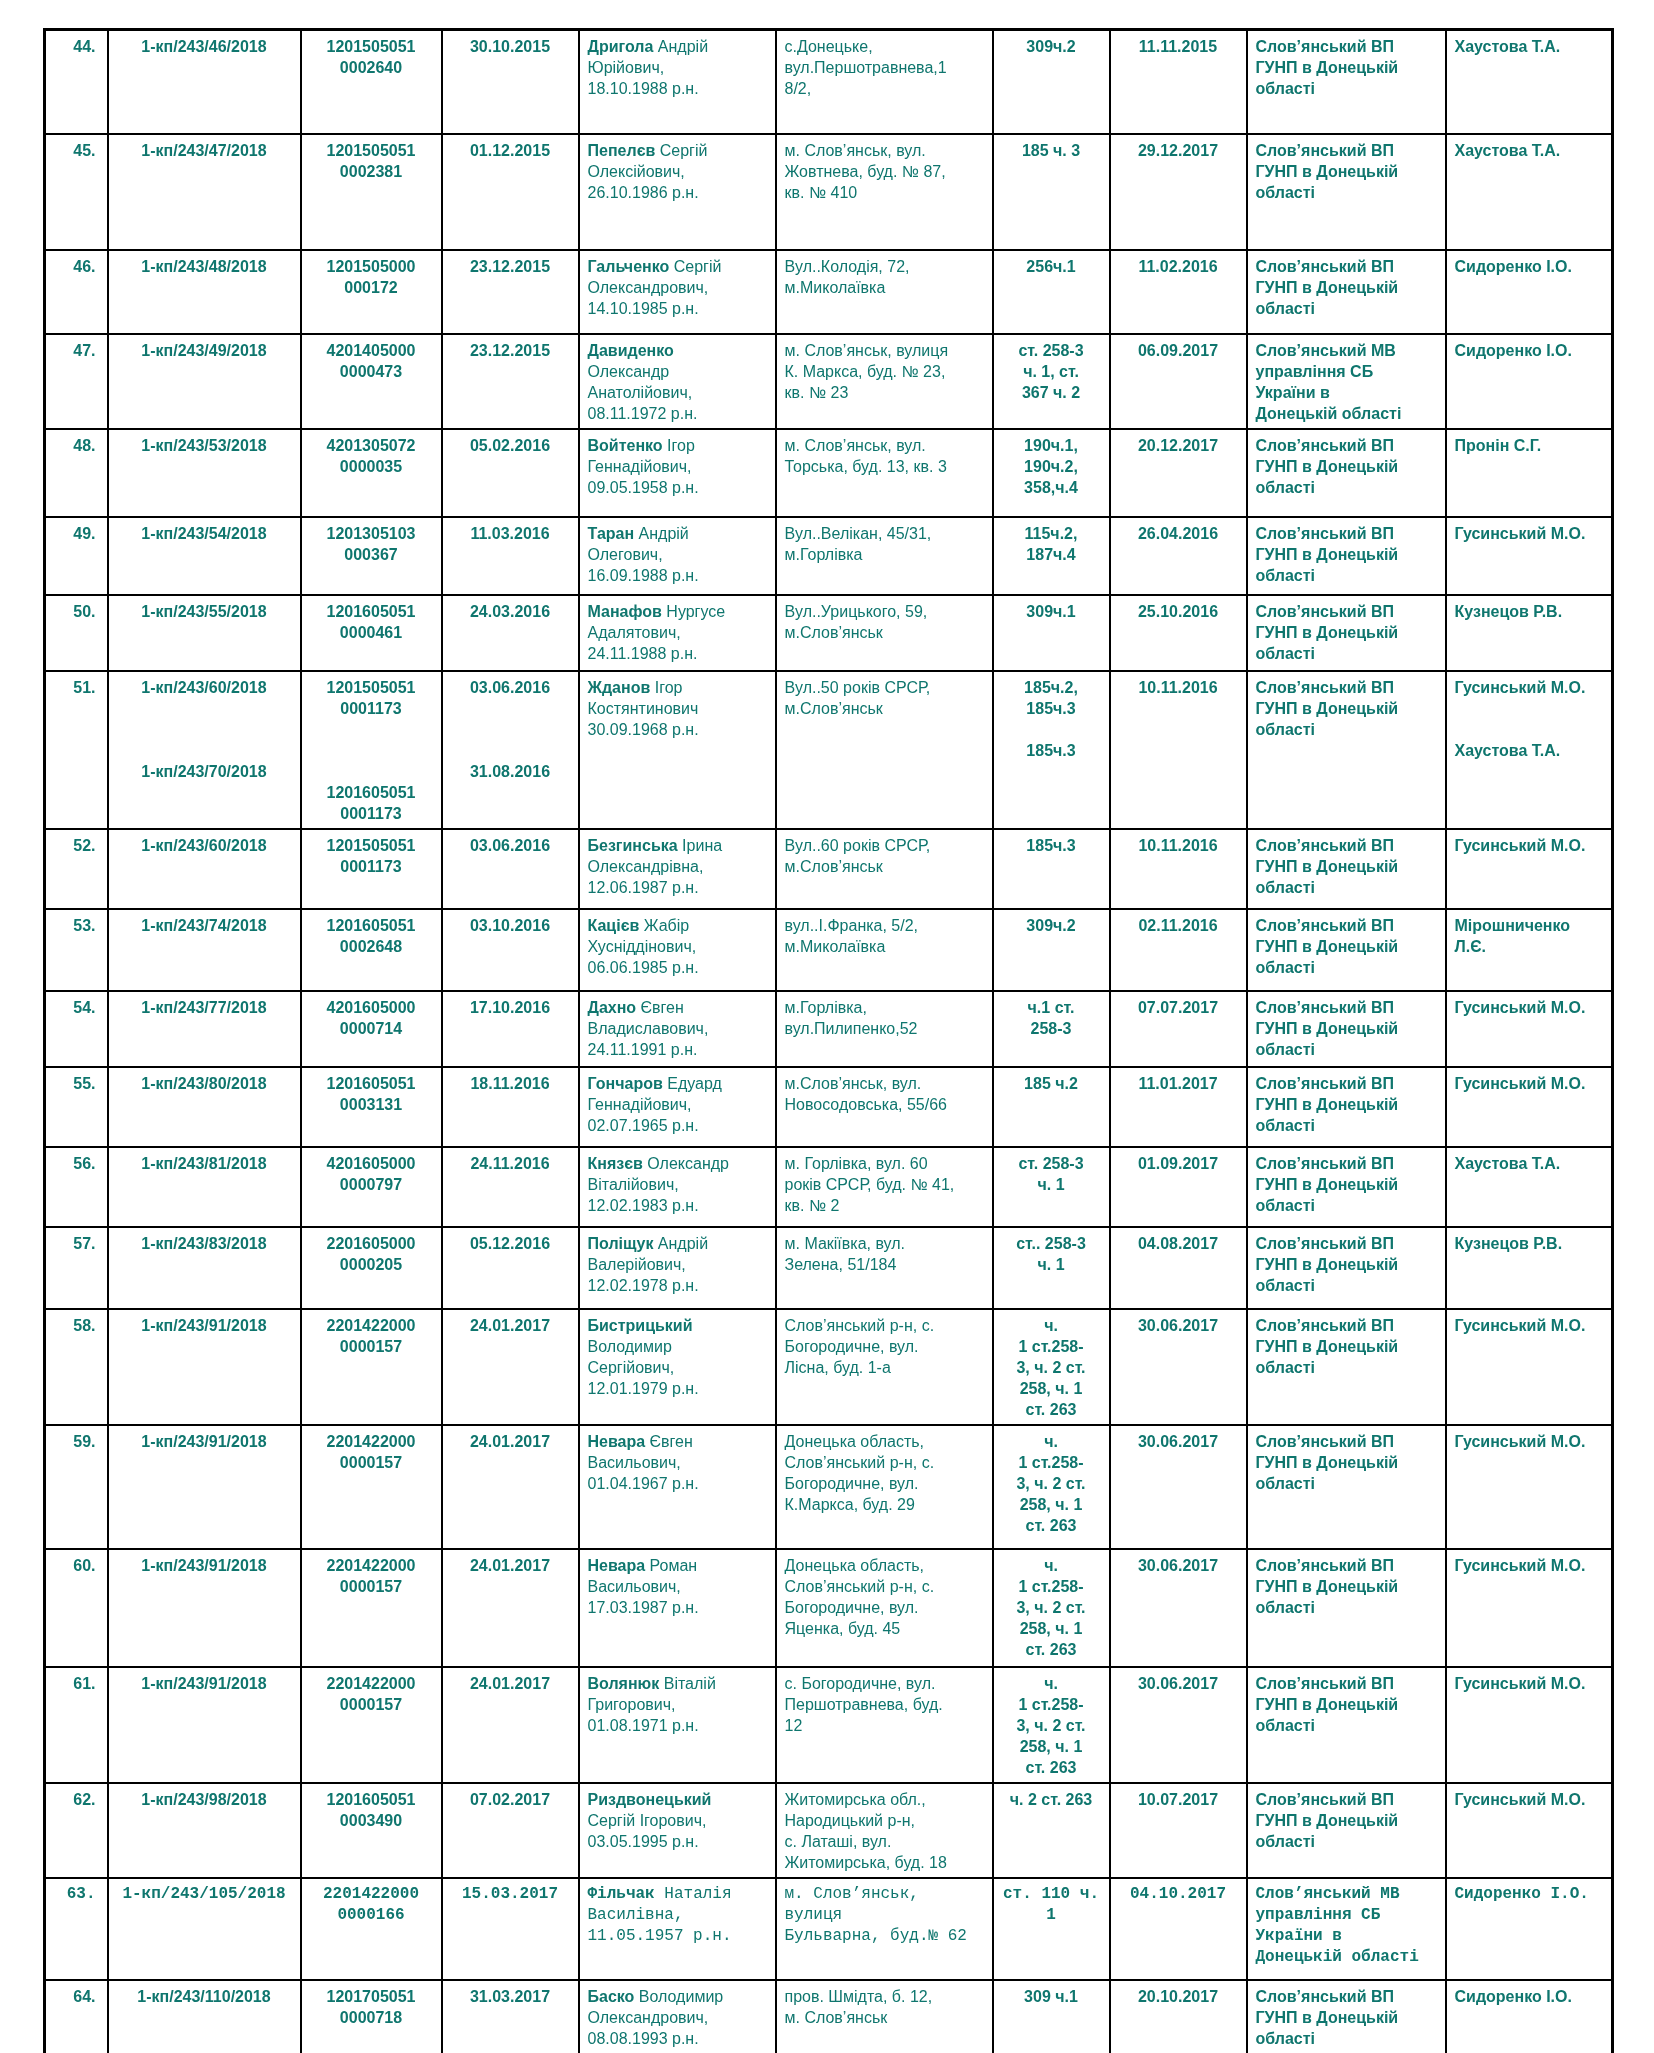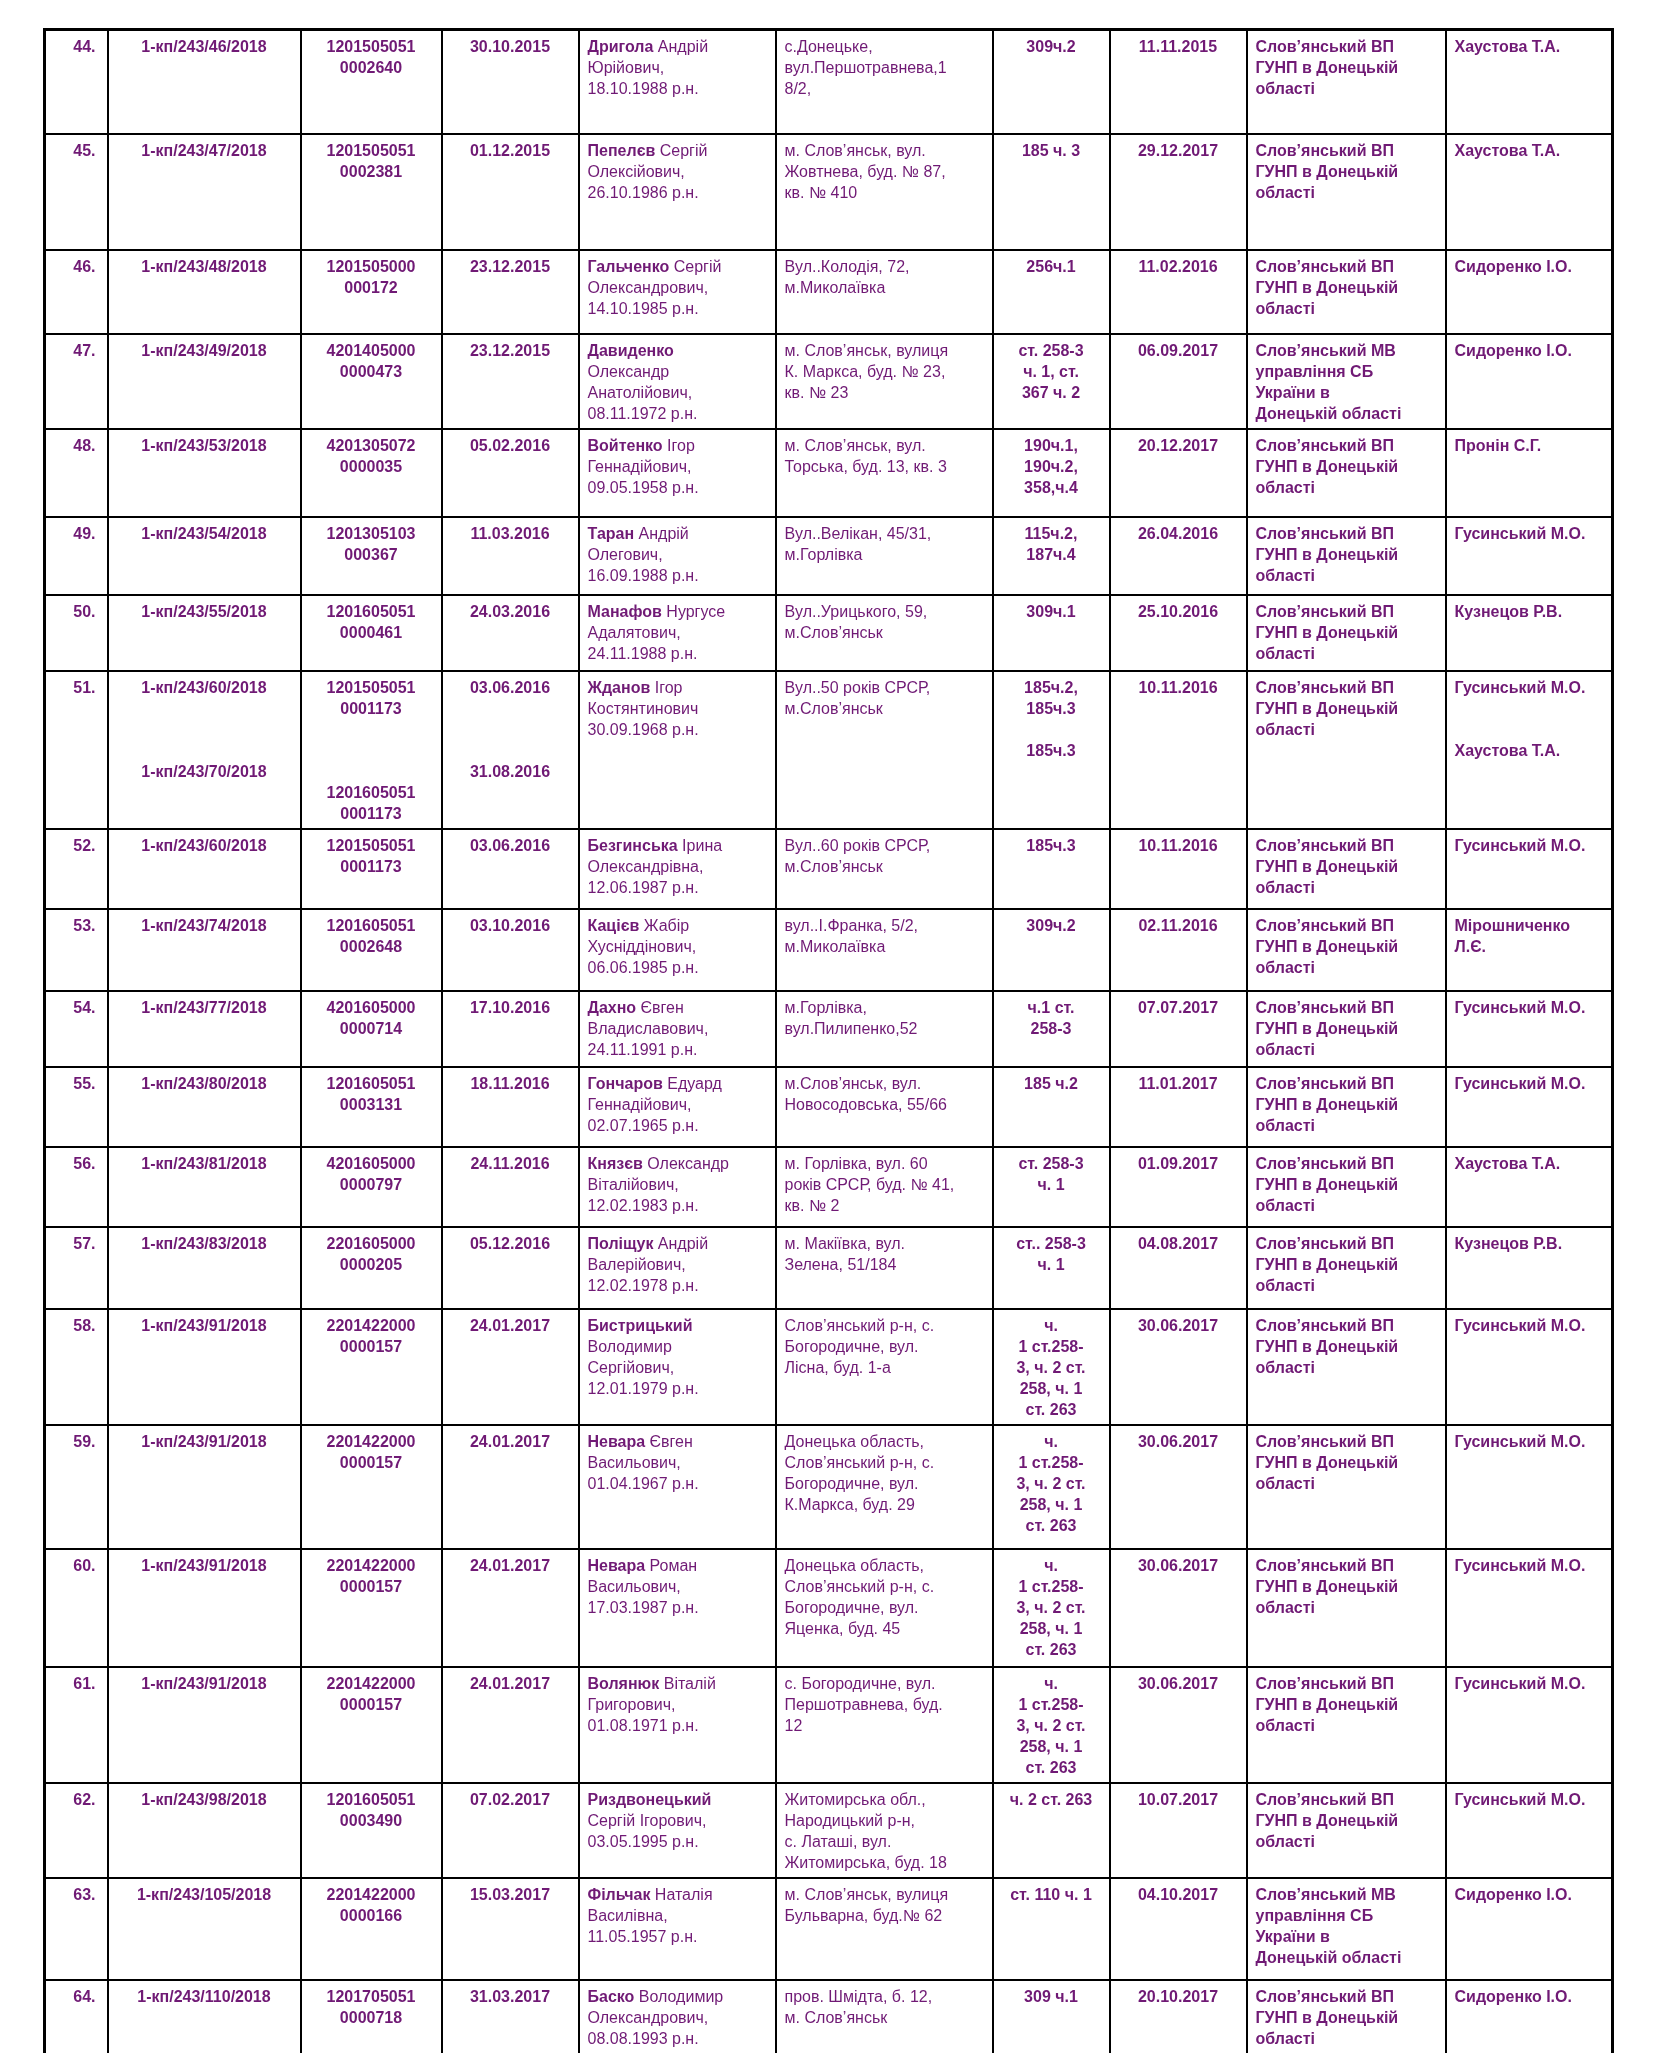--- a/index.html
+++ b/index.html
@@ -1,18 +1,18 @@
 <!DOCTYPE html>
 <html><head>
 <meta charset="utf-8">
 <style>
   html,body{margin:0;padding:0;background:#e8e8e8;}
   .page{
     position:relative;width:1654px;height:2053px;background:#ffffff;
-    overflow:hidden;font-family:"Liberation Sans",sans-serif;color:#701a75;
+    overflow:hidden;font-family:"Liberation Sans",sans-serif;color:#0f766e;
   }
   table.registry{
     position:absolute;left:43px;top:28px;width:1568px;
     border-collapse:collapse;table-layout:fixed;
     border:3px solid #000;
   }
   td{
     border:2px solid #000;
     vertical-align:top;
     padding:5px 8px 4px 8px;
@@ -441,21 +441,21 @@
 Народицький р-н,
 с. Латаші, вул.
 Житомирська, буд. 18</td>
     <td class="c-art">ч. 2 ст. 263</td>
     <td class="c-date">10.07.2017</td>
     <td class="c-inst">Слов’янський ВП
 ГУНП в Донецькій
 області</td>
     <td class="c-pros">Гусинський М.О.</td>
   </tr>
-        <tr style="height: 102px;">
+        <tr style="height: 102px; font-family: Liberation Mono, monospace;">
     <td class="c-num">63.</td>
     <td class="c-case">1-кп/243/105/2018</td>
     <td class="c-code">2201422000
 0000166</td>
     <td class="c-date">15.03.2017</td>
     <td class="c-name"><span class="sn">Фільчак</span><span class="rest"> Наталія
 Василівна,
 11.05.1957 р.н.</span></td>
     <td class="c-addr">м. Слов’янськ, вулиця
 Бульварна, буд.№ 62</td>

